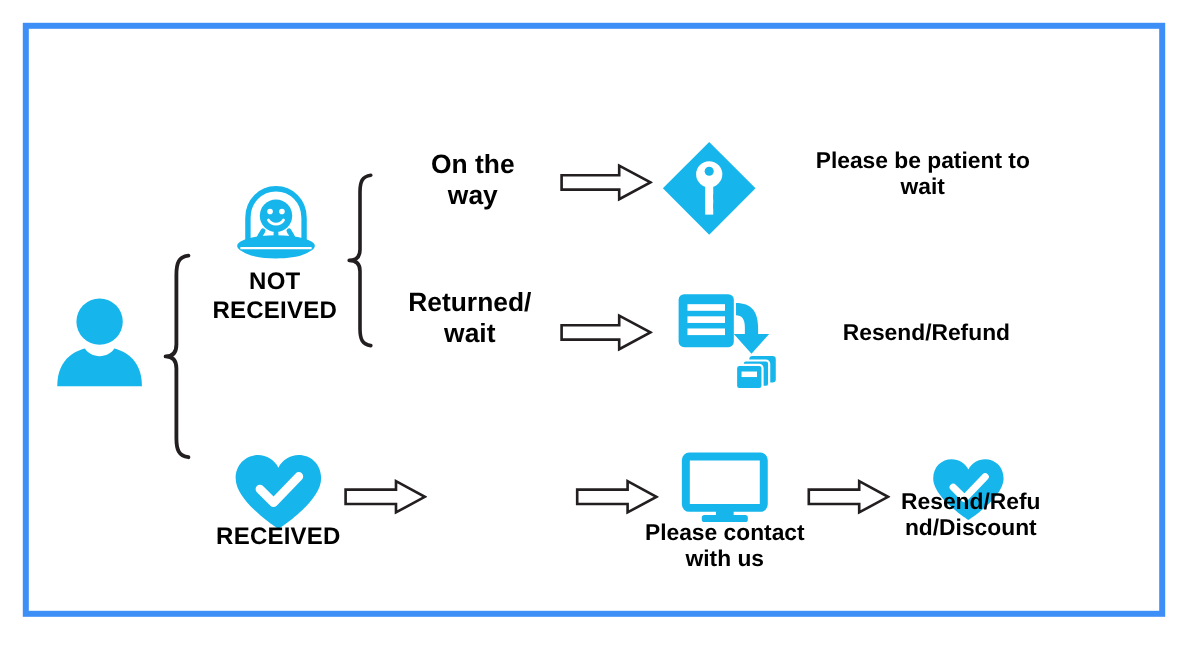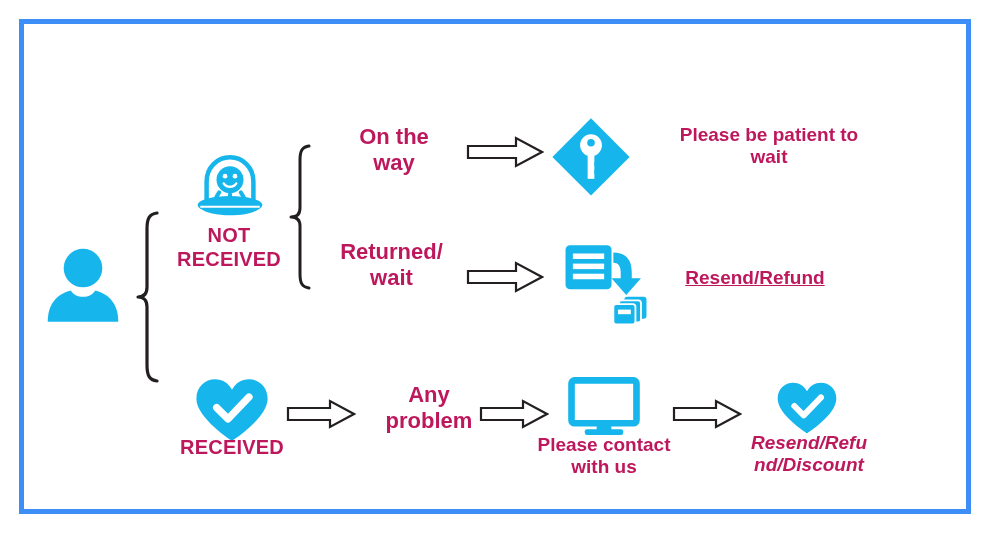--- a/index.html
+++ b/index.html
@@ -30,21 +30,21 @@
   }
   .icon-wrap {
     position: absolute;
     display: flex;
     align-items: center;
     justify-content: center;
   }
   .label {
     position: absolute;
     text-align: center;
-    color: #be185d;
+    color: #000000;
     font-weight: bold;
     line-height: 1.18;
     white-space: pre-line;
   }
   .label-big {
     font-size: 22px;
   }
   .label-med {
     font-size: 19px;
   }
@@ -142,38 +142,36 @@
         <rect x="14" y="30" width="34" height="6" fill="#ffffff"></rect>
         <rect x="14" y="41" width="34" height="6" fill="#ffffff"></rect>
         <path d="M58 18 C72 18 78 26 78 40 L78 46 L88 46 L72 64 L56 46 L66 46 L66 40 C66 32 63 29 58 29 Z" fill="#16B6EC"></path>
         <rect x="70" y="66" width="24" height="24" rx="3" fill="#16B6EC"></rect>
         <rect x="64" y="70" width="24" height="24" rx="3" fill="#16B6EC" stroke="#ffffff" stroke-width="2"></rect>
         <rect x="58" y="74" width="24" height="22" rx="3" fill="#16B6EC" stroke="#ffffff" stroke-width="2"></rect>
         <rect x="63" y="80" width="14" height="5" fill="#ffffff"></rect>
       </svg>
     </div>
 
-    <div class="label label-med" style="left:611px; top:243px; width:240px;text-decoration:underline;">Resend/Refund</div>
+    <div class="label label-med" style="left:628px; top:243px; width:240px;">Resend/Refund</div>
 
     <div class="icon-wrap" style="left:165px; top:352px; width:86px; height:68px;">
       <svg viewBox="0 0 100 84" width="86" height="68" aria-hidden="true">
         <path d="M50 80 C50 80 6 52 6 28 C6 13 17 4 29 4 C38 4 46 9 50 17 C54 9 62 4 71 4 C83 4 94 13 94 28 C94 52 50 80 50 80 Z" fill="#16B6EC"></path>
         <path d="M31 39 L45 53 L71 26" fill="none" stroke="#ffffff" stroke-width="9" stroke-linecap="round" stroke-linejoin="round"></path>
       </svg>
     </div>
     <div class="label label-cap" style="left:148px; top:412px; width:120px;">RECEIVED</div>
 
     <div class="arrow" style="left:262px; top:375px; width:70px; height:30px;">
       <svg viewBox="0 0 70 30" width="70" height="30" aria-hidden="true">
         <path d="M2 9 L44 9 L44 2 L68 15 L44 28 L44 21 L2 21 Z" fill="#ffffff" stroke="#231f20" stroke-width="2.2" stroke-linejoin="miter"></path>
       </svg>
     </div>
 
-    <div class="label label-big" style="left:330px; top:358px; width:150px;">Any
-problem</div>
 
     <div class="arrow" style="left:455px; top:375px; width:70px; height:30px;">
       <svg viewBox="0 0 70 30" width="70" height="30" aria-hidden="true">
         <path d="M2 9 L44 9 L44 2 L68 15 L44 28 L44 21 L2 21 Z" fill="#ffffff" stroke="#231f20" stroke-width="2.2" stroke-linejoin="miter"></path>
       </svg>
     </div>
 
     <div class="icon-wrap" style="left:543px; top:352px; width:74px; height:62px;">
       <svg viewBox="0 0 100 84" width="74" height="62" aria-hidden="true">
         <rect x="6" y="6" width="88" height="58" rx="4" fill="none" stroke="#16B6EC" stroke-width="9"></rect>
@@ -189,17 +187,17 @@
         <path d="M2 9 L44 9 L44 2 L68 15 L44 28 L44 21 L2 21 Z" fill="#ffffff" stroke="#231f20" stroke-width="2.2" stroke-linejoin="miter"></path>
       </svg>
     </div>
 
     <div class="icon-wrap" style="left:748px; top:356px; width:70px; height:56px;">
       <svg viewBox="0 0 100 84" width="70" height="56" aria-hidden="true">
         <path d="M50 80 C50 80 6 52 6 28 C6 13 17 4 29 4 C38 4 46 9 50 17 C54 9 62 4 71 4 C83 4 94 13 94 28 C94 52 50 80 50 80 Z" fill="#16B6EC"></path>
         <path d="M31 39 L45 53 L71 26" fill="none" stroke="#ffffff" stroke-width="9" stroke-linecap="round" stroke-linejoin="round"></path>
       </svg>
     </div>
-    <div class="label label-med" style="left:690px; top:408px; width:190px;font-style:italic;">Resend/Refu
+    <div class="label label-med" style="left:690px; top:384px; width:190px;">Resend/Refu
 nd/Discount</div>
 
   </div>
 </div>
 
 </body></html>

